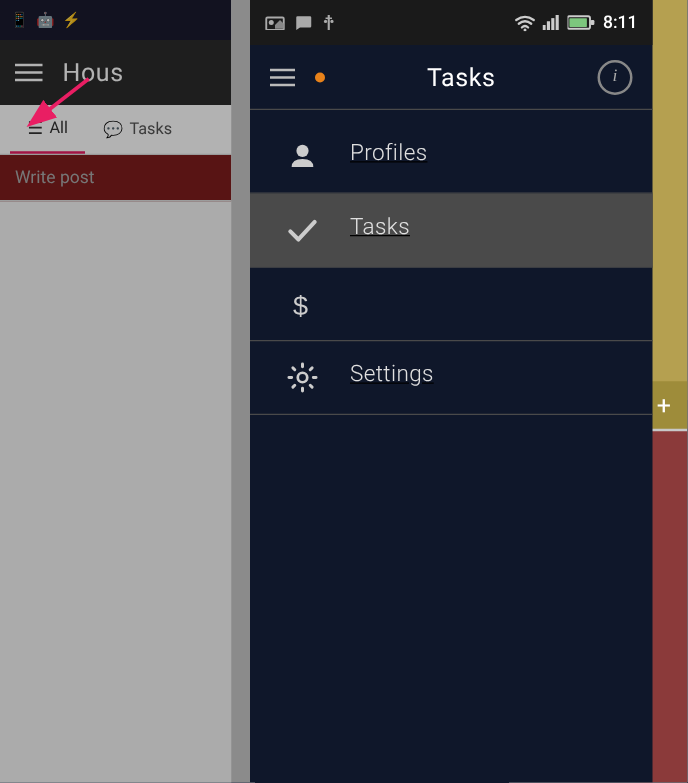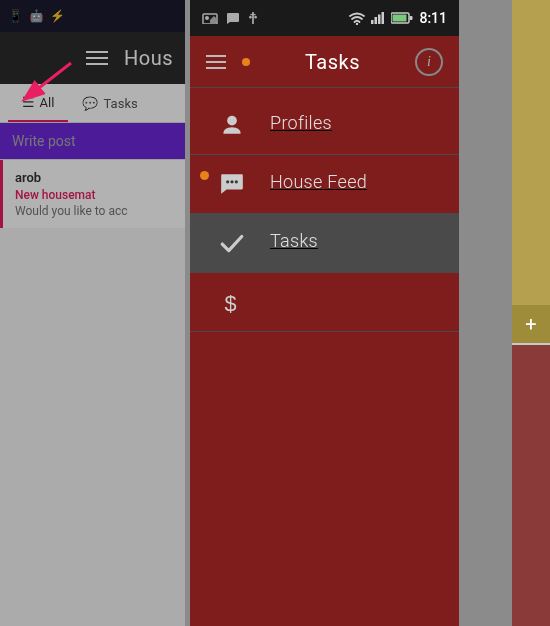--- a/index.html
+++ b/index.html
@@ -37,21 +37,20 @@
       font-size: 12px;
     }
 
     .bg-app-header {
       background: #2c2c2c;
       height: 52px;
       display: flex;
       align-items: center;
       padding: 0 12px;
       position: relative;
-      justify-content: flex-end;
     }
 
     .bg-app-menu-icon {
       display: flex;
       flex-direction: column;
       gap: 4px;
       cursor: pointer;
     }
 
     .bg-app-menu-icon span {
@@ -96,21 +95,21 @@
     .bg-app-tab.active {
       border-bottom: 2px solid #e91e63;
       color: #333;
     }
 
     .bg-write-post {
       padding: 10px 12px;
       border-bottom: 1px solid #e0e0e0;
       font-size: 14px;
       color: #aaa;
-      background: #6d28d9;
+      background: #7f1d1d;
     }
 
     .bg-post-item {
       padding: 10px 12px;
       background: white;
       border-left: 3px solid #e91e63;
     }
 
     .bg-post-author {
       font-size: 13px;
@@ -169,25 +168,25 @@
       position: absolute;
       left: 0;
       top: 0;
       width: 512px;
       height: 626px;
       background: rgba(0,0,0,0.3);
     }
 
     .drawer {
       position: absolute;
-      left: 190px;
+      left: 200px;
       top: 0;
-      width: 269px;
+      width: 322px;
       height: 626px;
-      background: #7f1d1d;
+      background: #0f172a;
     }
 
     .drawer-statusbar {
       background: #1a1a1a;
       height: 36px;
       display: flex;
       align-items: center;
       justify-content: space-between;
       padding: 0 12px;
     }
@@ -356,25 +355,20 @@
     <div class="bg-app-tab">
       <span>💬</span>
       <span>Tasks</span>
     </div>
   </div>
 
   <div class="bg-write-post">
     <span>Write post</span>
   </div>
 
-  <div class="bg-post-item">
-    <div class="bg-post-author">arob</div>
-    <div class="bg-post-type">New housemat</div>
-    <div class="bg-post-preview">Would you like to acc</div>
-  </div>
 </div>
 
 <div class="drawer-overlay"></div>
 
 <div class="drawer">
 
   <div class="drawer-statusbar">
     <div class="drawer-statusbar-left">
 
       <svg width="16" height="12" viewBox="0 0 16 12">
@@ -437,45 +431,42 @@
     <div class="drawer-menu-item">
       <div class="drawer-menu-item-icon">
         <svg width="26" height="26" viewBox="0 0 24 24">
           <circle cx="12" cy="8" r="4.5" fill="#ccc"></circle>
           <path d="M4 20 Q4 14 12 14 Q20 14 20 20" fill="#ccc"></path>
         </svg>
       </div>
       <span class="drawer-menu-item-label">Profiles</span>
     </div>
 
-    <div class="drawer-menu-item">
-      <div class="drawer-menu-item-dot"></div>
-      <div class="drawer-menu-item-icon">
-        <svg width="26" height="26" viewBox="0 0 24 24">
-          <path d="M3 3 h18 a1 1 0 0 1 1 1 v12 a1 1 0 0 1-1 1 H7 l-5 4 V4 a1 1 0 0 1 1-1z" fill="#ccc"></path>
-          <circle cx="8" cy="10" r="1.5" fill="#3a3a3a"></circle>
-          <circle cx="12" cy="10" r="1.5" fill="#3a3a3a"></circle>
-          <circle cx="16" cy="10" r="1.5" fill="#3a3a3a"></circle>
-        </svg>
-      </div>
-      <span class="drawer-menu-item-label">House Feed</span>
-    </div>
 
     <div class="drawer-menu-item active">
       <div class="drawer-menu-item-icon">
         <svg width="26" height="26" viewBox="0 0 24 24">
           <polyline points="3,13 9,19 21,6" fill="none" stroke="#ccc" stroke-width="3" stroke-linecap="round" stroke-linejoin="round"></polyline>
         </svg>
       </div>
       <span class="drawer-menu-item-label">Tasks</span>
     </div>
 
     <div class="drawer-menu-item">
       <div class="drawer-menu-item-icon">
         <svg width="26" height="26" viewBox="0 0 24 24">
           <text x="5" y="20" font-size="20" fill="#ccc" font-family="Arial">$</text>
         </svg>
       </div>
     </div>
 
+    <div class="drawer-menu-item">
+      <div class="drawer-menu-item-icon">
+        <svg width="26" height="26" viewBox="0 0 24 24">
+          <circle cx="12" cy="12" r="3.5" fill="none" stroke="#ccc" stroke-width="2"></circle>
+          <path d="M12 2 L12 4 M12 20 L12 22 M2 12 L4 12 M20 12 L22 12 M4.9 4.9 L6.3 6.3 M17.7 17.7 L19.1 19.1 M19.1 4.9 L17.7 6.3 M6.3 17.7 L4.9 19.1" stroke="#ccc" stroke-width="2.2" stroke-linecap="round"></path>
+        </svg>
+      </div>
+      <span class="drawer-menu-item-label">Settings</span>
+    </div>
 
   </nav>
 </div>
 
 </body></html>

